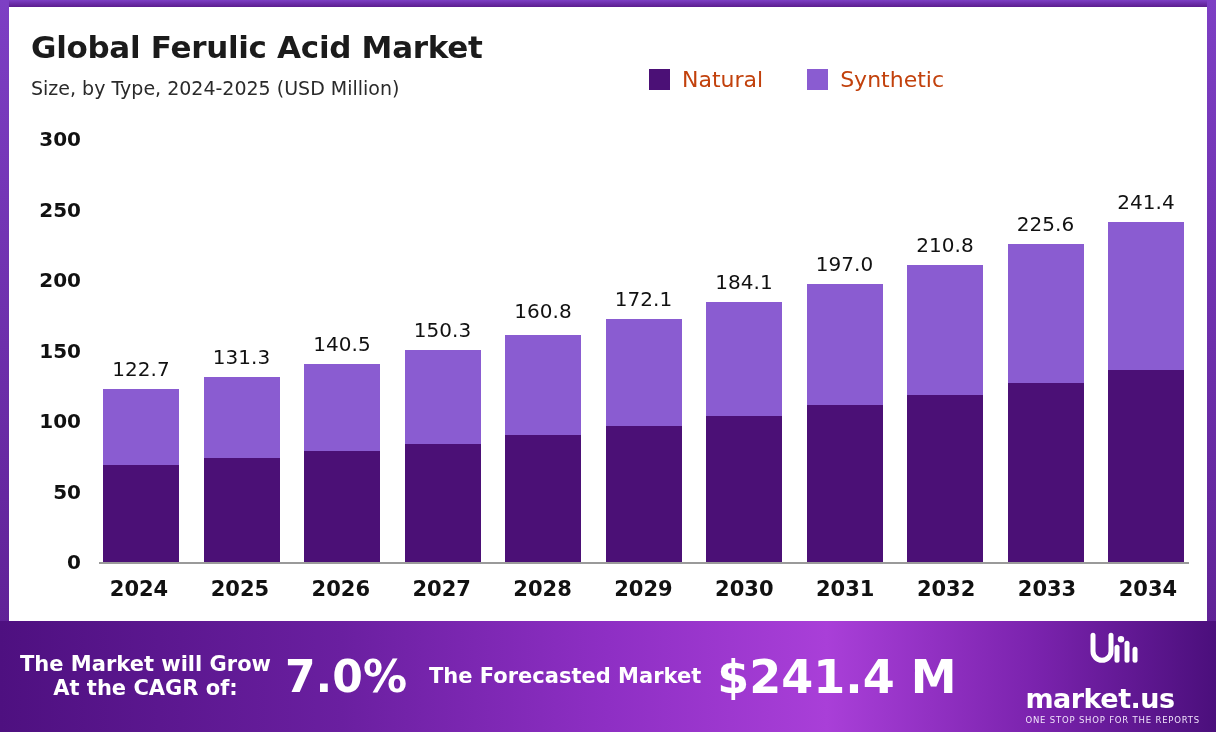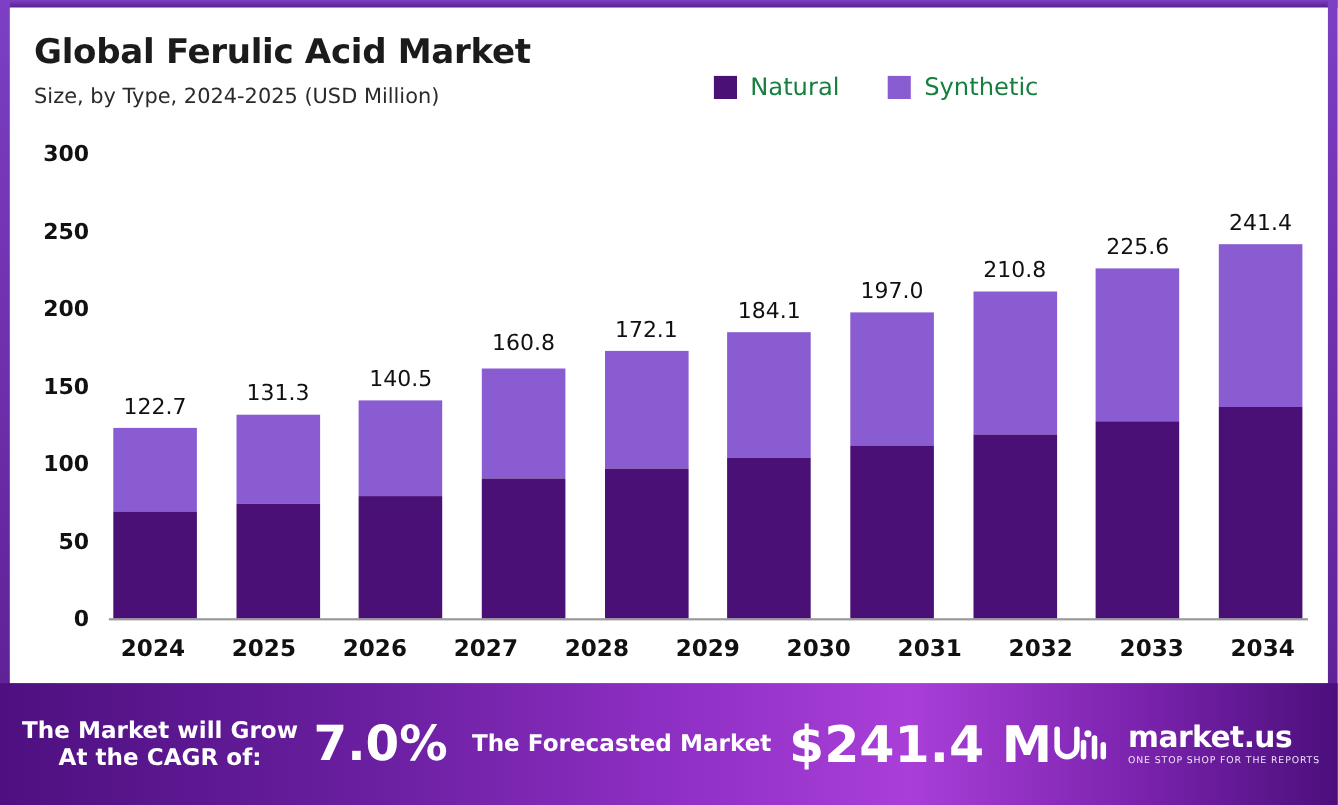--- a/index.html
+++ b/index.html
@@ -47,21 +47,21 @@
 
   .legend {
     position: absolute;
     left: 640px; top: 60px;
     display: flex;
     align-items: center;
     gap: 44px;
   }
   .legend-item { display: flex; align-items: center; gap: 12px; }
   .legend-swatch { width: 21px; height: 21px; display: block; }
-  .legend-label { font-size: 22px; color: #15803d; }
+  .legend-label { font-size: 22px; color: #c2410c; }
   .axis-y-labels {
     position: absolute;
     left: 0; top: 132px;
     width: 82px; height: 424px;
   }
   .y-label {
     position: absolute;
     right: 10px;
     font-size: 20px;
     font-weight: bold;
@@ -154,20 +154,21 @@
     white-space: nowrap;
   }
   .f-forecast-label { margin-left: 8px; }
   .brand {
     position: absolute;
     right: 16px; top: 50%;
     transform: translateY(-50%);
     display: flex;
     align-items: center;
     gap: 16px;
+    flex-direction: column;
   }
   .brand-mark {
     width: 56px; height: 40px;
     position: relative;
   }
   .brand-text {
     display: flex;
     flex-direction: column;
     line-height: 1;
   }
@@ -234,20 +235,27 @@
             <div class="seg" style="height: 103.635px; background: rgb(75, 16, 118);"></div>
           </div>
           <div class="bar-total" style="bottom: 193.133px;">131.3</div>
         </div>
         <div class="bar-group">
           <div class="bar-stack" style="height: 198.105px;">
             <div class="seg" style="height: 86.715px; background: rgb(138, 92, 209);"></div>
             <div class="seg" style="height: 111.39px; background: rgb(75, 16, 118);"></div>
           </div>
           <div class="bar-total" style="bottom: 206.105px;">140.5</div>
+        </div>
+        <div class="bar-group">
+          <div class="bar-stack" style="height: 211.923px;">
+            <div class="seg" style="height: 93.483px; background: rgb(138, 92, 209);"></div>
+            <div class="seg" style="height: 118.44px; background: rgb(75, 16, 118);"></div>
+          </div>
+          <div class="bar-total" style="bottom: 219.923px;">150.3</div>
         </div>
         <div class="bar-group">
           <div class="bar-stack" style="height: 226.728px;">
             <div class="seg" style="height: 99.828px; background: rgb(138, 92, 209);"></div>
             <div class="seg" style="height: 126.9px; background: rgb(75, 16, 118);"></div>
           </div>
           <div class="bar-total" style="bottom: 239px;">160.8</div>
         </div>
         <div class="bar-group">
           <div class="bar-stack" style="height: 242.661px;">

